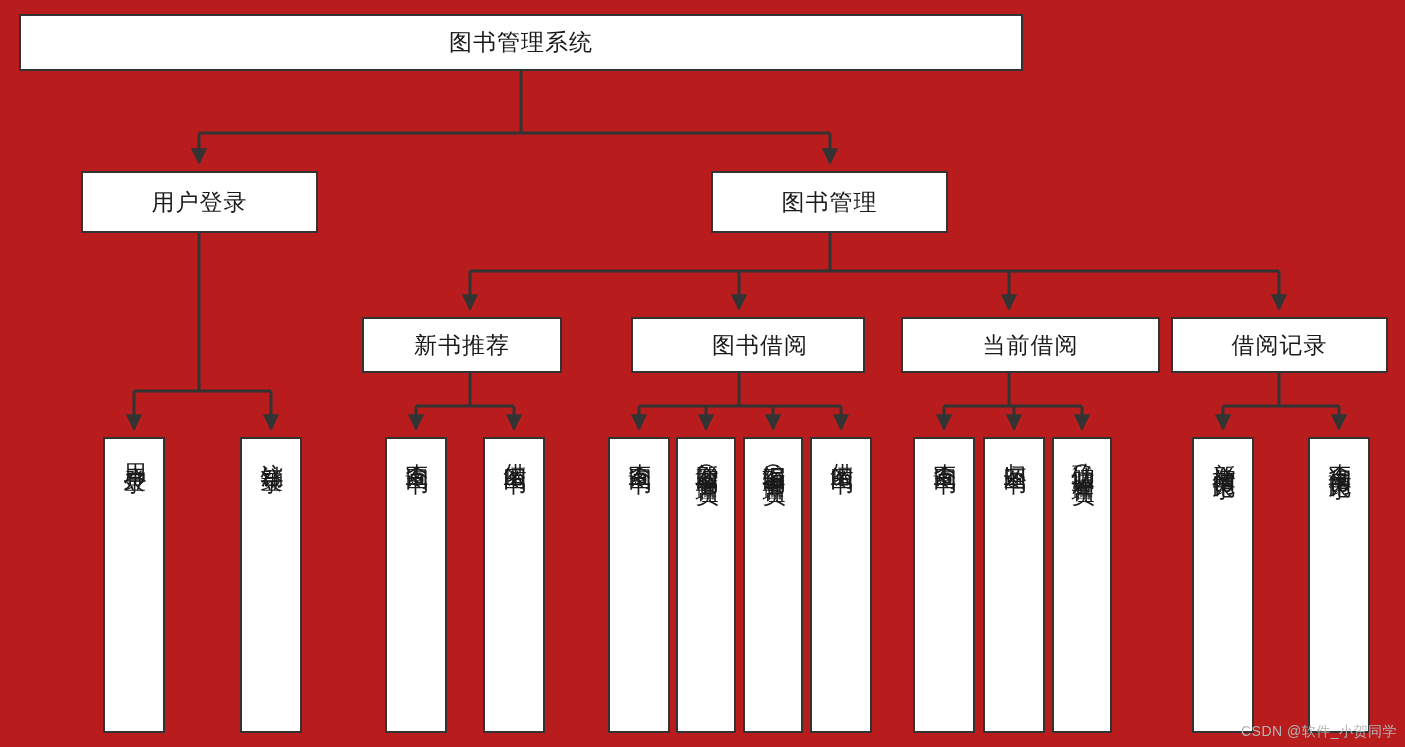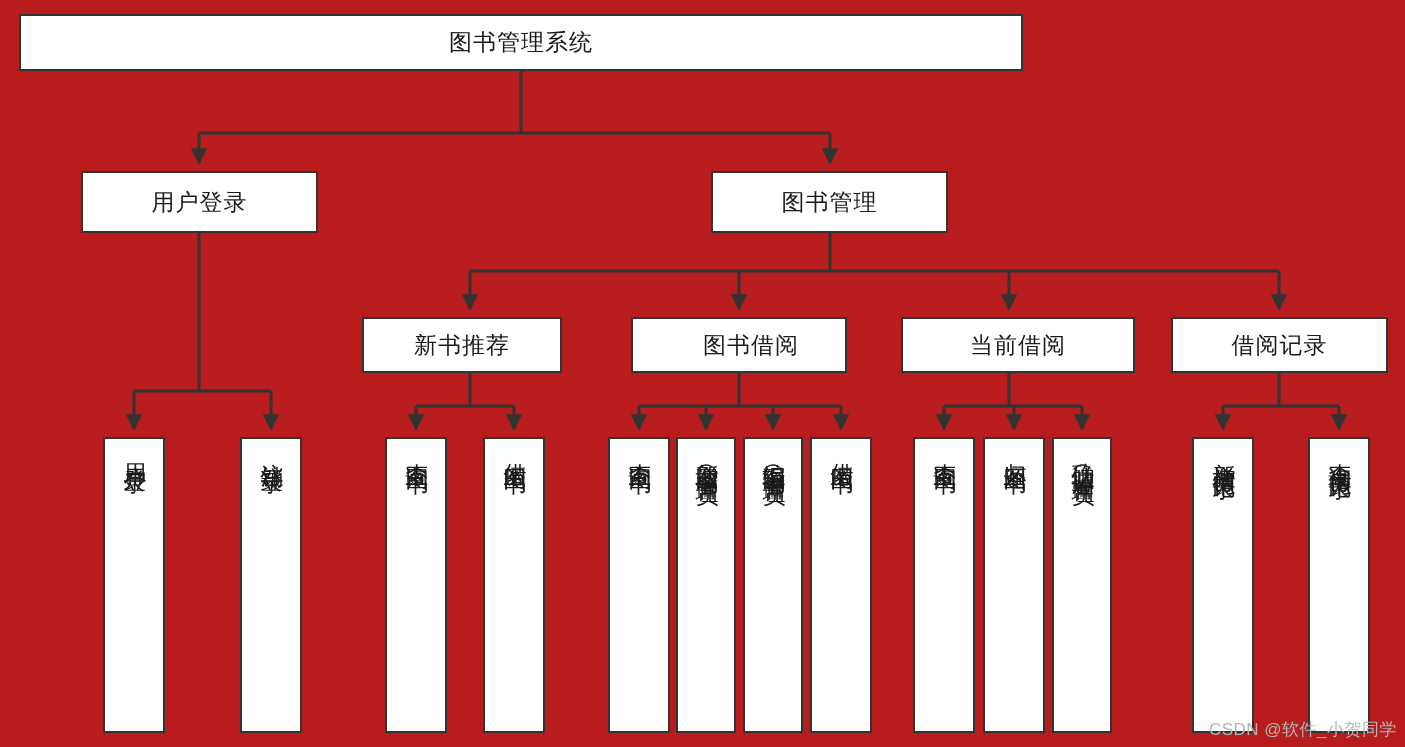--- a/index.html
+++ b/index.html
@@ -55,21 +55,21 @@
   }
   .title-label {
     font-size: 23px;
     color: #1a1a1a;
     letter-spacing: 1px;
   }
   #watermark {
     position: absolute;
     right: 8px;
     bottom: 6px;
-    font-size: 17px;
+    font-size: 14px;
     color: #b4b4b4;
     letter-spacing: 0.5px;
     white-space: nowrap;
     pointer-events: none;
   }
 </style>
 </head>
 <body>
 
 <div id="canvas">
@@ -146,24 +146,24 @@
       </div>
       <div class="node-box horiz" style="left: 711px; top: 171px; width: 237px; height: 62px;">
         <span class="title-label">图书管理</span>
       </div>
     </div>
 
   <div id="level3-layer">
       <div class="node-box horiz" style="left: 362px; top: 317px; width: 200px; height: 56px;">
         <span class="title-label">新书推荐</span>
       </div>
-      <div class="node-box horiz" style="left: 631px; top: 317px; width: 216px; height: 56px; padding-left: 24px;">
+      <div class="node-box horiz" style="left: 631px; top: 317px; width: 234px; height: 56px; padding-left: 24px;">
         <span class="title-label">图书借阅</span>
       </div>
-      <div class="node-box horiz" style="left: 901px; top: 317px; width: 234px; height: 56px;">
+      <div class="node-box horiz" style="left: 901px; top: 317px; width: 259px; height: 56px;">
         <span class="title-label">当前借阅</span>
       </div>
       <div class="node-box horiz" style="left: 1171px; top: 317px; width: 217px; height: 56px;">
         <span class="title-label">借阅记录</span>
       </div>
     </div>
 
   <div id="leaf-layer">
       <div class="node-box vert" style="left: 103px; top: 437px; width: 62px; height: 296px;">
         <span class="vert-label">用户登录</span>

